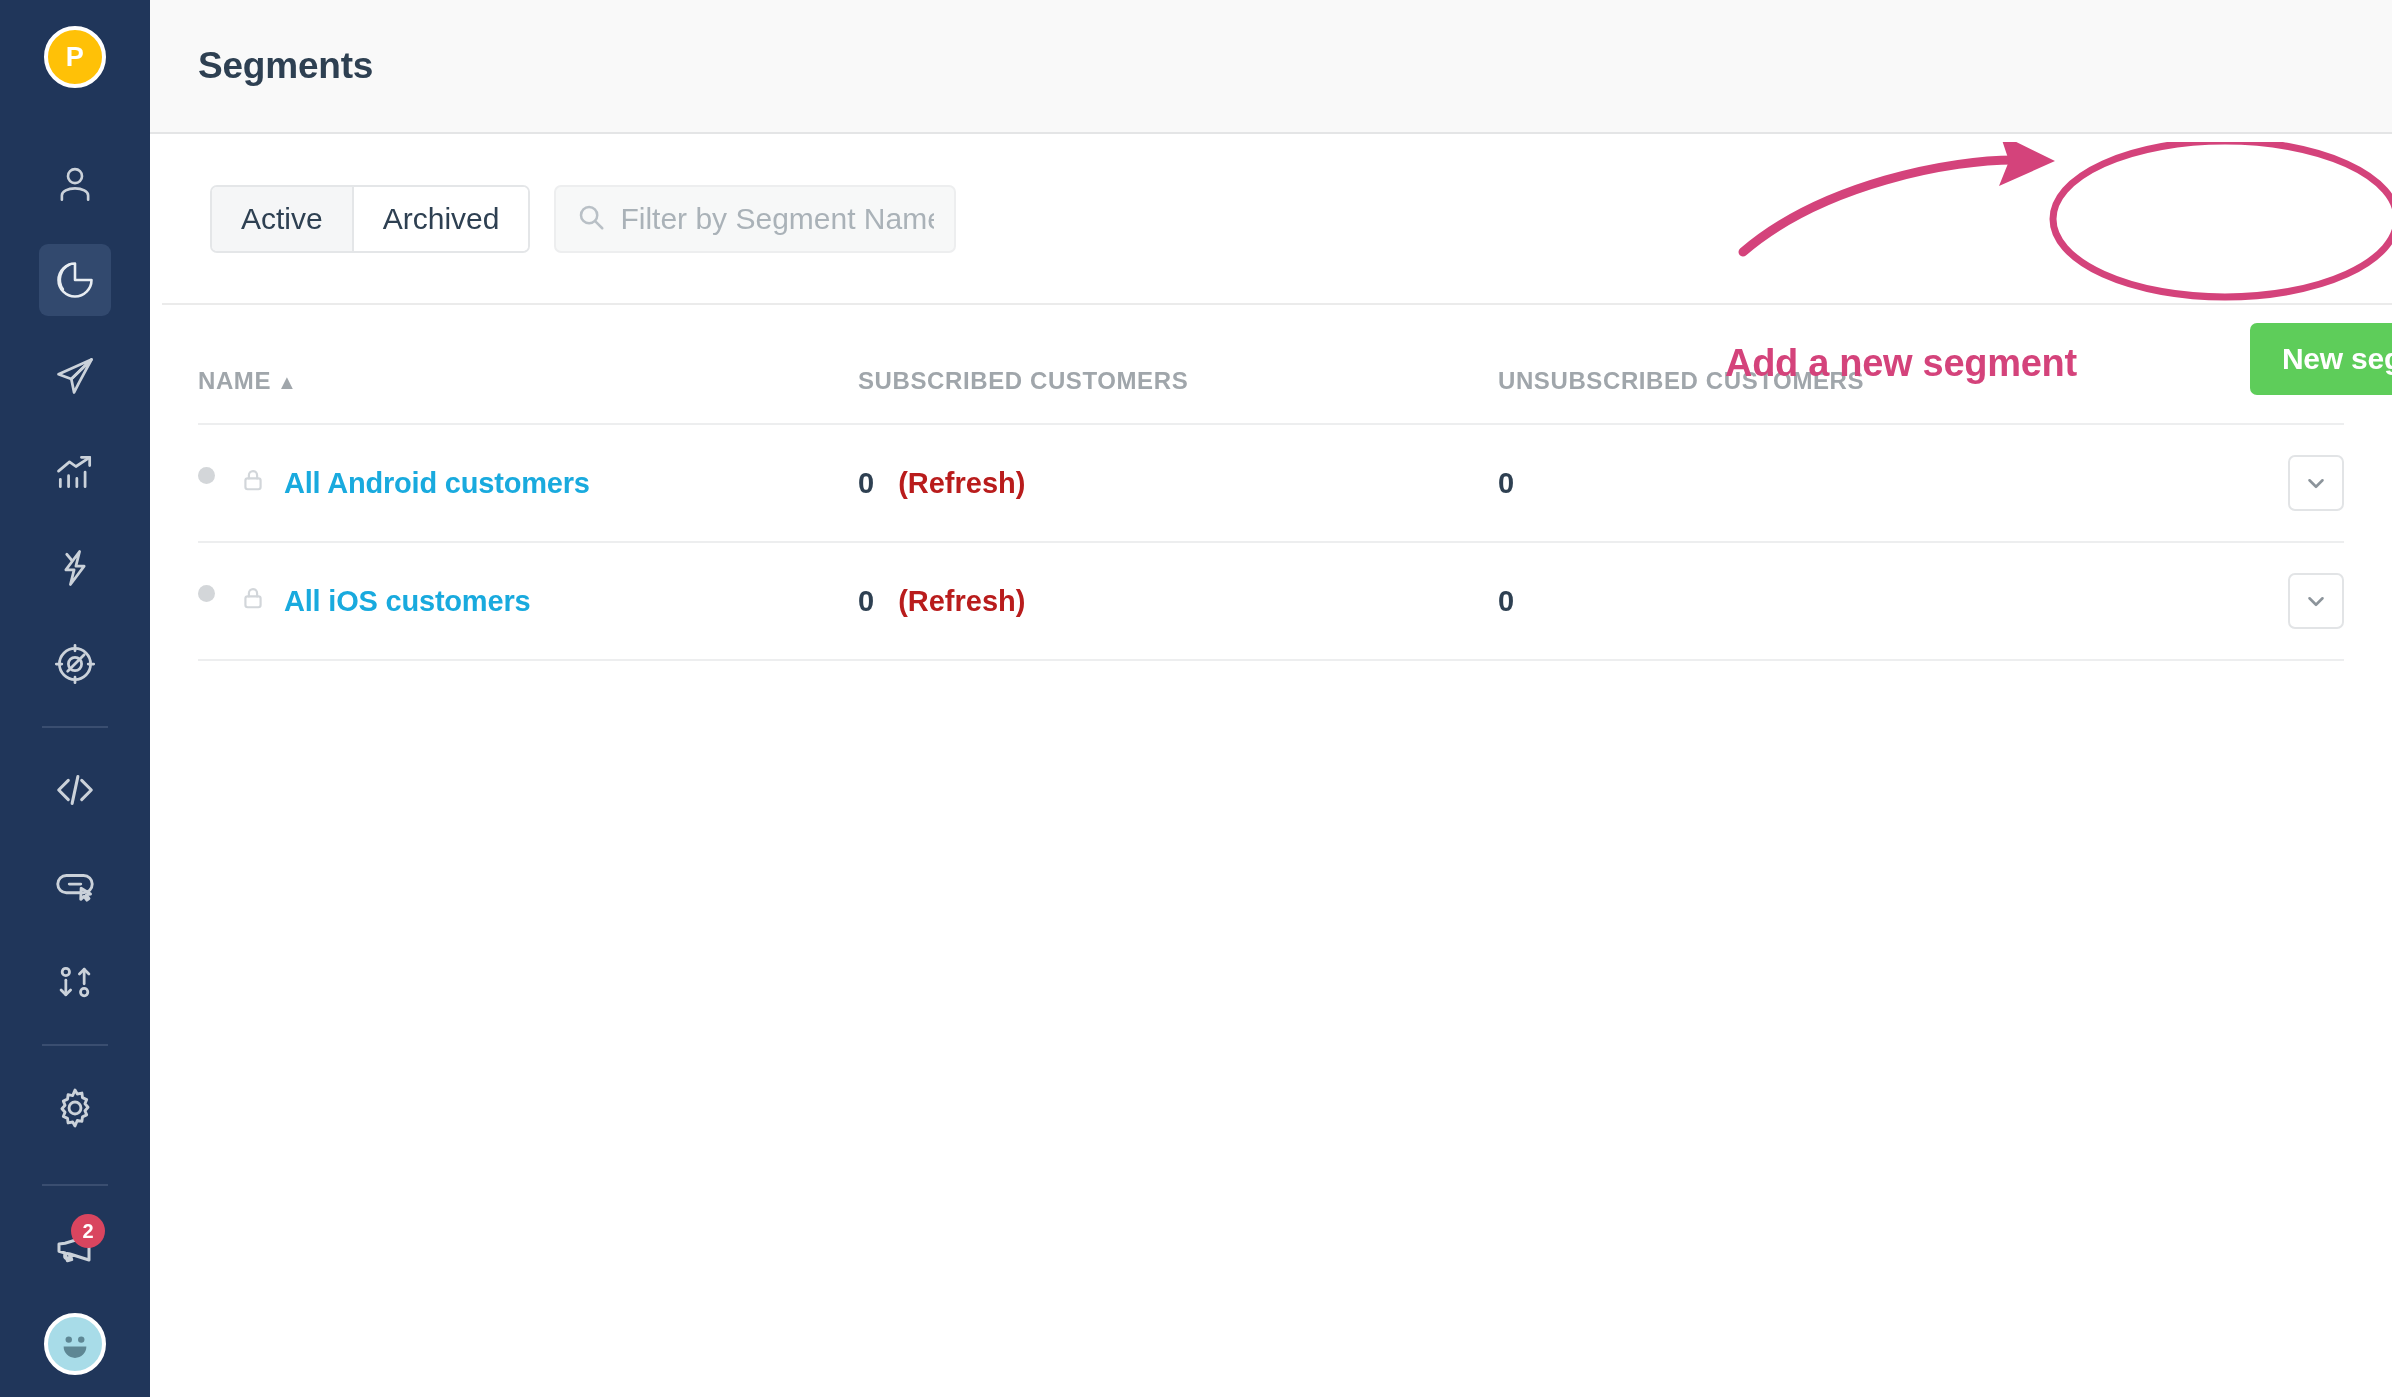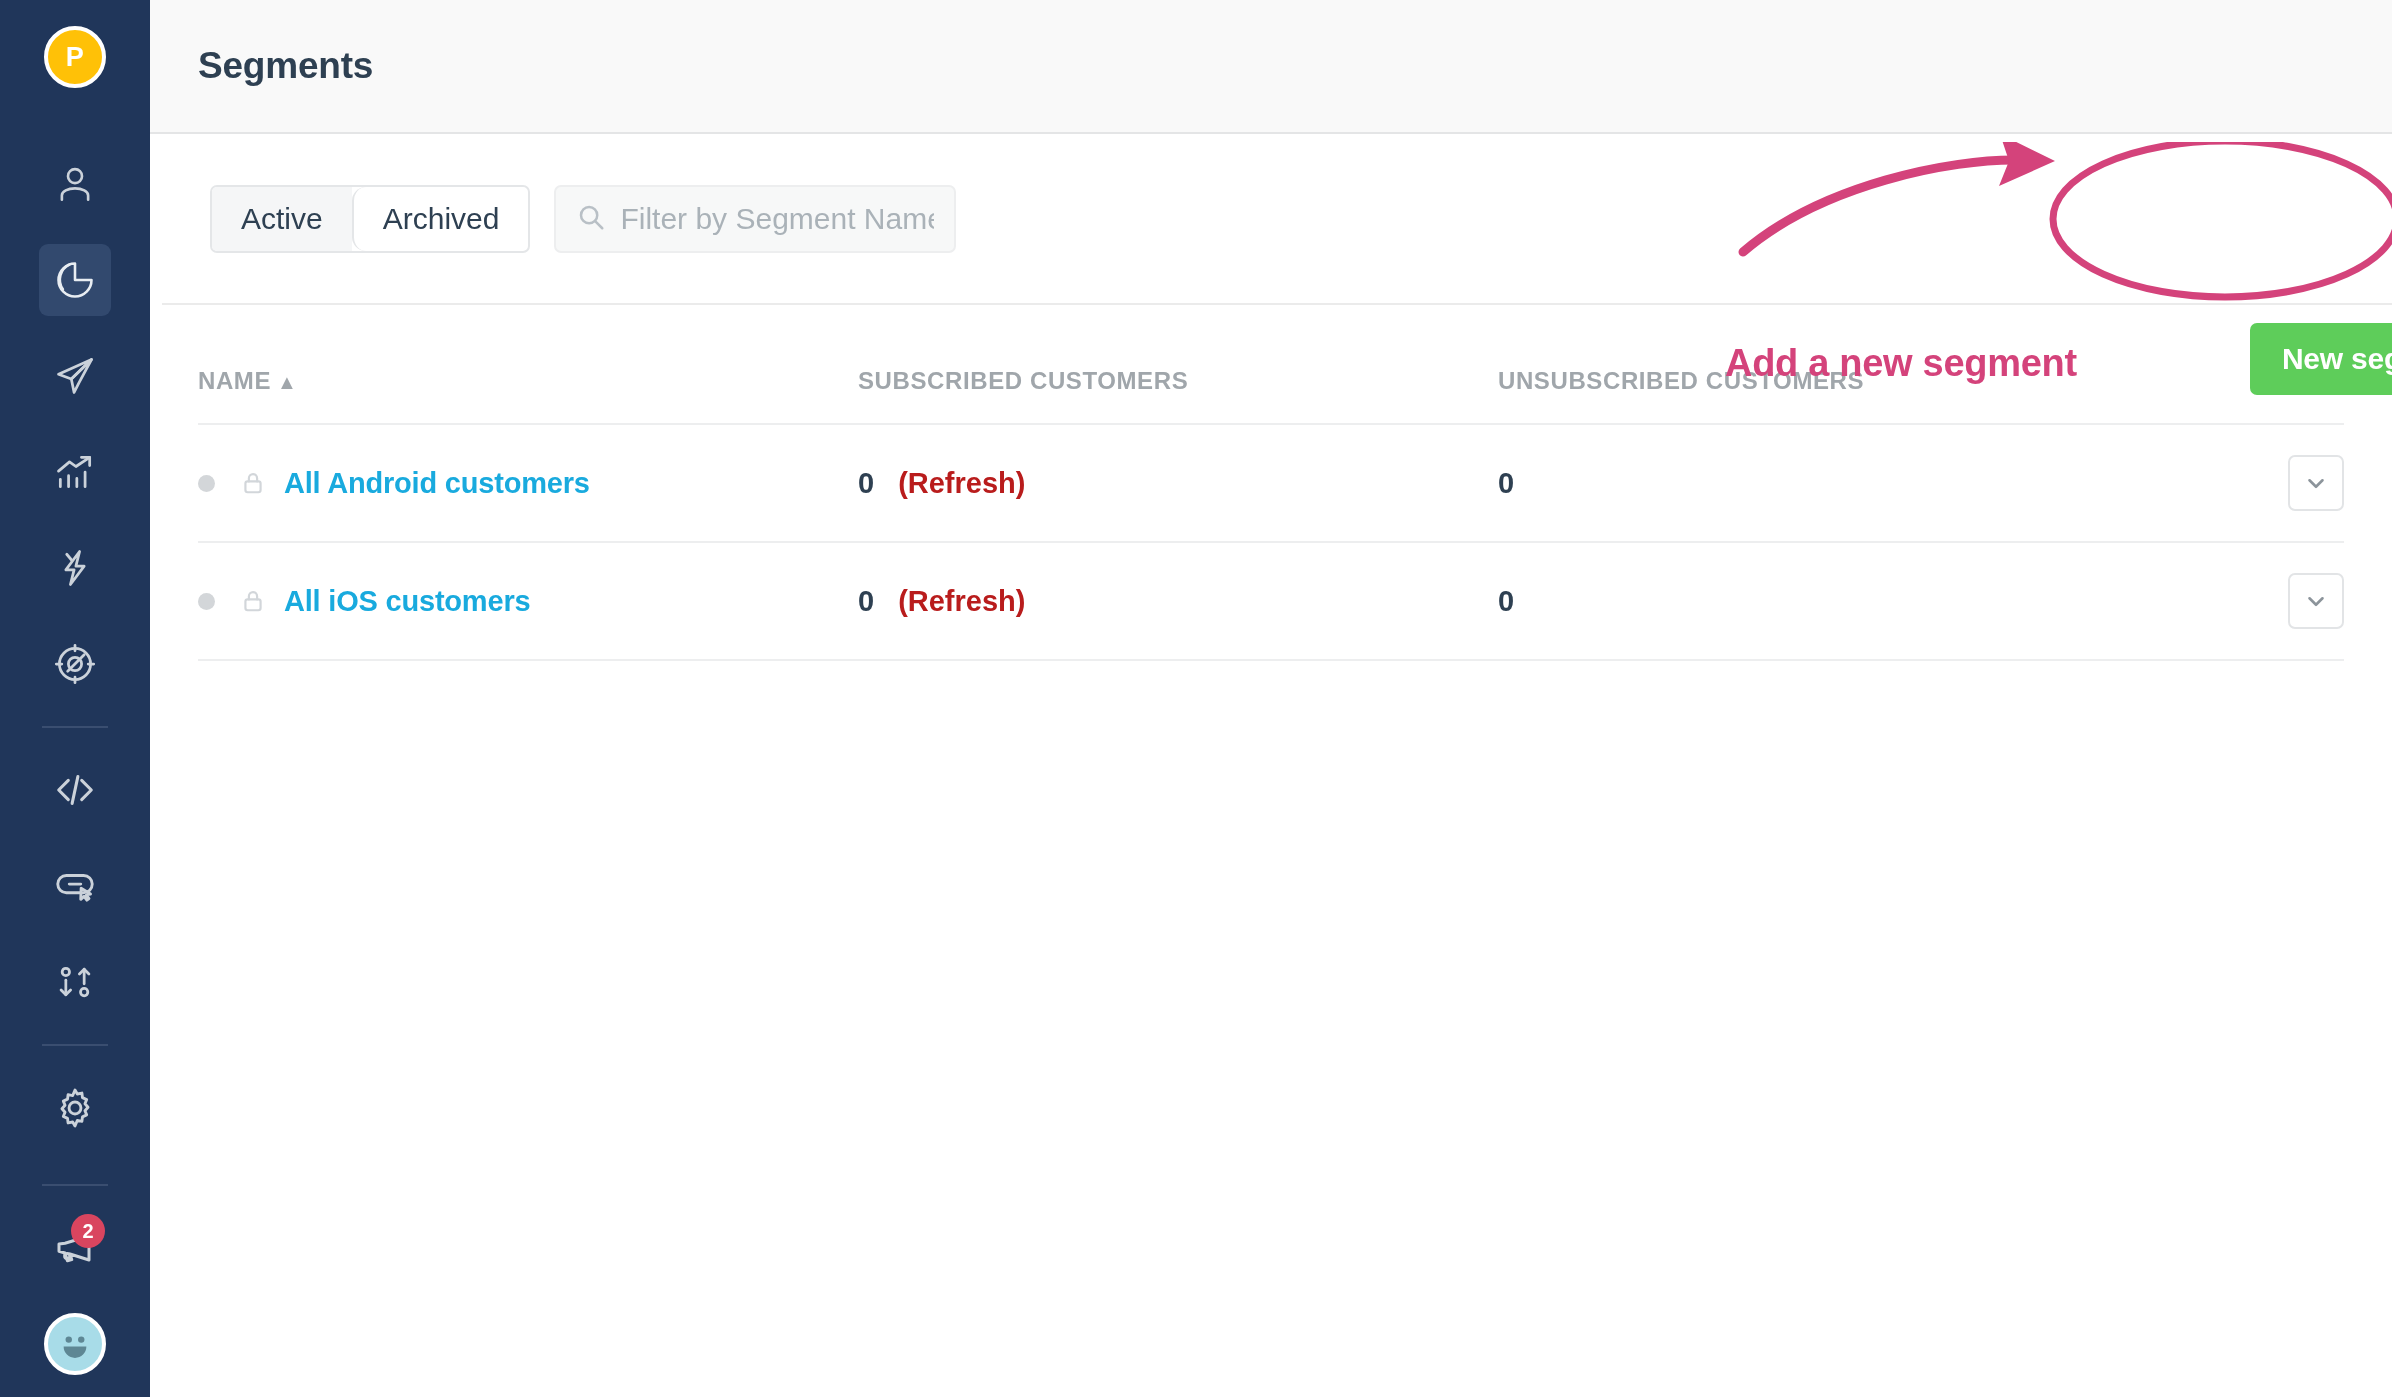--- a/index.html
+++ b/index.html
@@ -86,21 +86,21 @@
     height: 68px;
   }
   .seg-tab {
     display: flex; align-items: center; justify-content: center;
     padding: 0 29px;
     font-size: 30px; color: #2E4052;
     background: #ffffff; cursor: pointer;
     height: 100%;
   }
   .seg-tab.selected { background: #F5F6F7; }
-  .seg-tab + .seg-tab { border-left: 2px solid #E4E6E8; border-radius: 14px; }
+  .seg-tab + .seg-tab { border-left: 2px solid #E4E6E8; }
 
   .filter-box {
     margin-left: 24px;
     width: 402px; height: 68px;
     background: #F7F8F8;
     border: 2px solid #EDEEEF; border-radius: 7px;
     display: flex; align-items: center;
     padding: 0 20px;
   }
   .filter-box input {
@@ -154,21 +154,21 @@
   .sort-caret { font-size: 20px; color: #A0A6AB; margin-left: 6px; }
 
   .seg-table td {
     border-top: 2px solid #EDEEEF;
     padding: 30px 0;
     font-size: 29px; color: #2E4052;
     vertical-align: middle;
   }
   .seg-table tbody tr:last-child td { border-bottom: 2px solid #EDEEEF; }
 
-  .name-cell { display: flex; align-items: center; }
+  .name-cell { display: flex; align-items: flex-start; }
   .status-dot {
     width: 17px; height: 17px; border-radius: 50%;
     flex: none; margin-right: 25px;
   }
   .dot-grey  { background: #D3D6D9; }
   .dot-green { background: #45D62B; }
   .lock-slot { width: 44px; flex: none; display: flex; align-items: center; }
   .seg-link {
     color: #19AADE; text-decoration: none;
     font-size: 29px; font-weight: bold; cursor: pointer;

